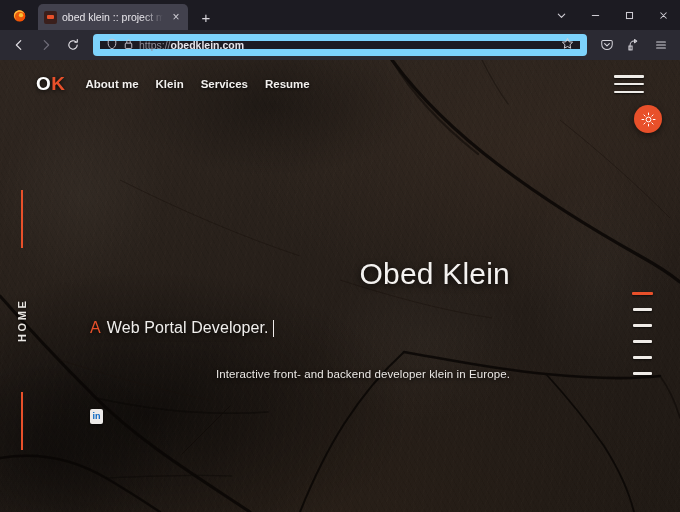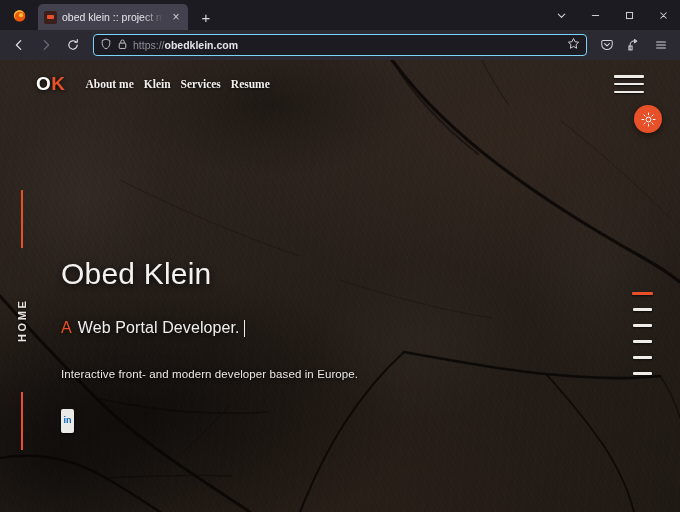--- a/index.html
+++ b/index.html
@@ -70,21 +70,21 @@
   .navbtn {
     width: 26px; height: 26px; display: flex;
     align-items: center; justify-content: center;
     color: #e0dee4; border-radius: 4px;
   }
   .navbtn.dim { color: #6f6d78; }
   .urlbar {
     flex: 1 1 auto; height: 22px; margin: 0 6px;
     background: #1c1b22; border-radius: 4px;
     display: flex; align-items: center; padding: 0 6px; gap: 5px;
-    border: 1px solid #7dd3fc;
+    border: 7px solid #7dd3fc;
   }
   .url-text {
     font-size: 10.5px; color: #8f8d98; flex: 1 1 auto;
     white-space: nowrap; overflow: hidden;
   }
   .url-text b { color: #e6e4ea; font-weight: 700; }
   .urlbar .star { color: #d4d2d9; }
   .navbar-right { display: flex; align-items: center; gap: 1px; }
 
   
@@ -134,21 +134,21 @@
   .site-header {
     position: absolute; top: 0; left: 0; right: 0; height: 48px;
     display: flex; align-items: center; padding: 0 36px;
   }
   .logo {
     font-size: 19px; font-weight: 700; letter-spacing: .5px;
     text-shadow: 0 1px 4px rgba(0,0,0,.85); margin-right: 20px;
   }
   .logo .o { color: #ffffff; }
   .logo .k { color: #e8502a; }
-  .site-nav { display: flex; align-items: center; gap: 10px; font-family: Liberation Serif, serif; }
+  .site-nav { display: flex; align-items: center; gap: 17px; }
   .nav-link {
     color: #f2f0ee; font-size: 11.5px; font-weight: 700;
     text-shadow: 0 1px 3px rgba(0,0,0,.9); white-space: nowrap;
   }
   .header-spacer { flex: 1 1 auto; }
   .burger {
     width: 30px; height: 22px; display: flex; flex-direction: column;
     justify-content: space-between; padding: 2px 0;
   }
   .burger span {
@@ -171,21 +171,21 @@
     position: absolute; right: 27px; top: 232px;
     display: flex; flex-direction: column; gap: 13px; align-items: center;
   }
   .dash {
     width: 19px; height: 3px; background: #f0ece8; border-radius: 1px;
     box-shadow: 0 1px 2px rgba(0,0,0,.65);
   }
   .dash.active { background: #e8502a; width: 21px; }
 
   
-  .hero { position: absolute; left: 61px; top: 196px; width: 420px; }
+  .hero { position: absolute; left: 90px; top: 196px; width: 420px; text-align: right; }
   .hero h1 {
     font-size: 30px; font-weight: 400; color: #f4f2f0;
     letter-spacing: .2px; text-shadow: 0 2px 7px rgba(0,0,0,.85);
     line-height: 1.2;
   }
   .hero h2 {
     margin-top: 27px; font-size: 16px; font-weight: 400;
     color: #f0eeec; letter-spacing: .1px;
     text-shadow: 0 2px 6px rgba(0,0,0,.85);
     display: flex; align-items: center;
@@ -195,21 +195,21 @@
     display: inline-block; width: 1.5px; height: 17px;
     background: #efeceb; margin-left: 4px;
   }
   .hero p {
     margin-top: 28px; font-size: 11.5px; color: #eae7e4;
     line-height: 1.62; letter-spacing: .1px;
     text-shadow: 0 1px 4px rgba(0,0,0,.9);
   }
   .socials { margin-top: 25px; display: flex; gap: 8px; }
   .social-icon {
-    width: 13px; height: 24px; border-radius: 2px;
+    width: 13px; height: 15px; border-radius: 2px;
     background: #eceae8; display: flex; align-items: center;
     justify-content: center; box-shadow: 0 1px 3px rgba(0,0,0,.7);
   }
   .social-icon .li {
     font-size: 9px; font-weight: 700; color: #0a66c2;
     line-height: 1; font-family: "Liberation Sans", sans-serif;
   }
 </style>
 </head>
 <body>
@@ -394,21 +394,21 @@
     </div>
 
     <div class="hero">
       <h1>Obed Klein</h1>
       <h2>
         <span class="accent">A</span>
         <span>Web Portal Developer.</span>
         <span class="caret"></span>
       </h2>
       <p>
-        <span>Interactive front- and modern developer based in Europe.</span><br>
+        <span>Interactive front- and backend developer klein in Europe.</span><br>
       </p>
       <div class="socials">
         <a class="social-icon">
           <span class="li">in</span>
         </a>
       </div>
     </div>
   </div>
 </div>
 

